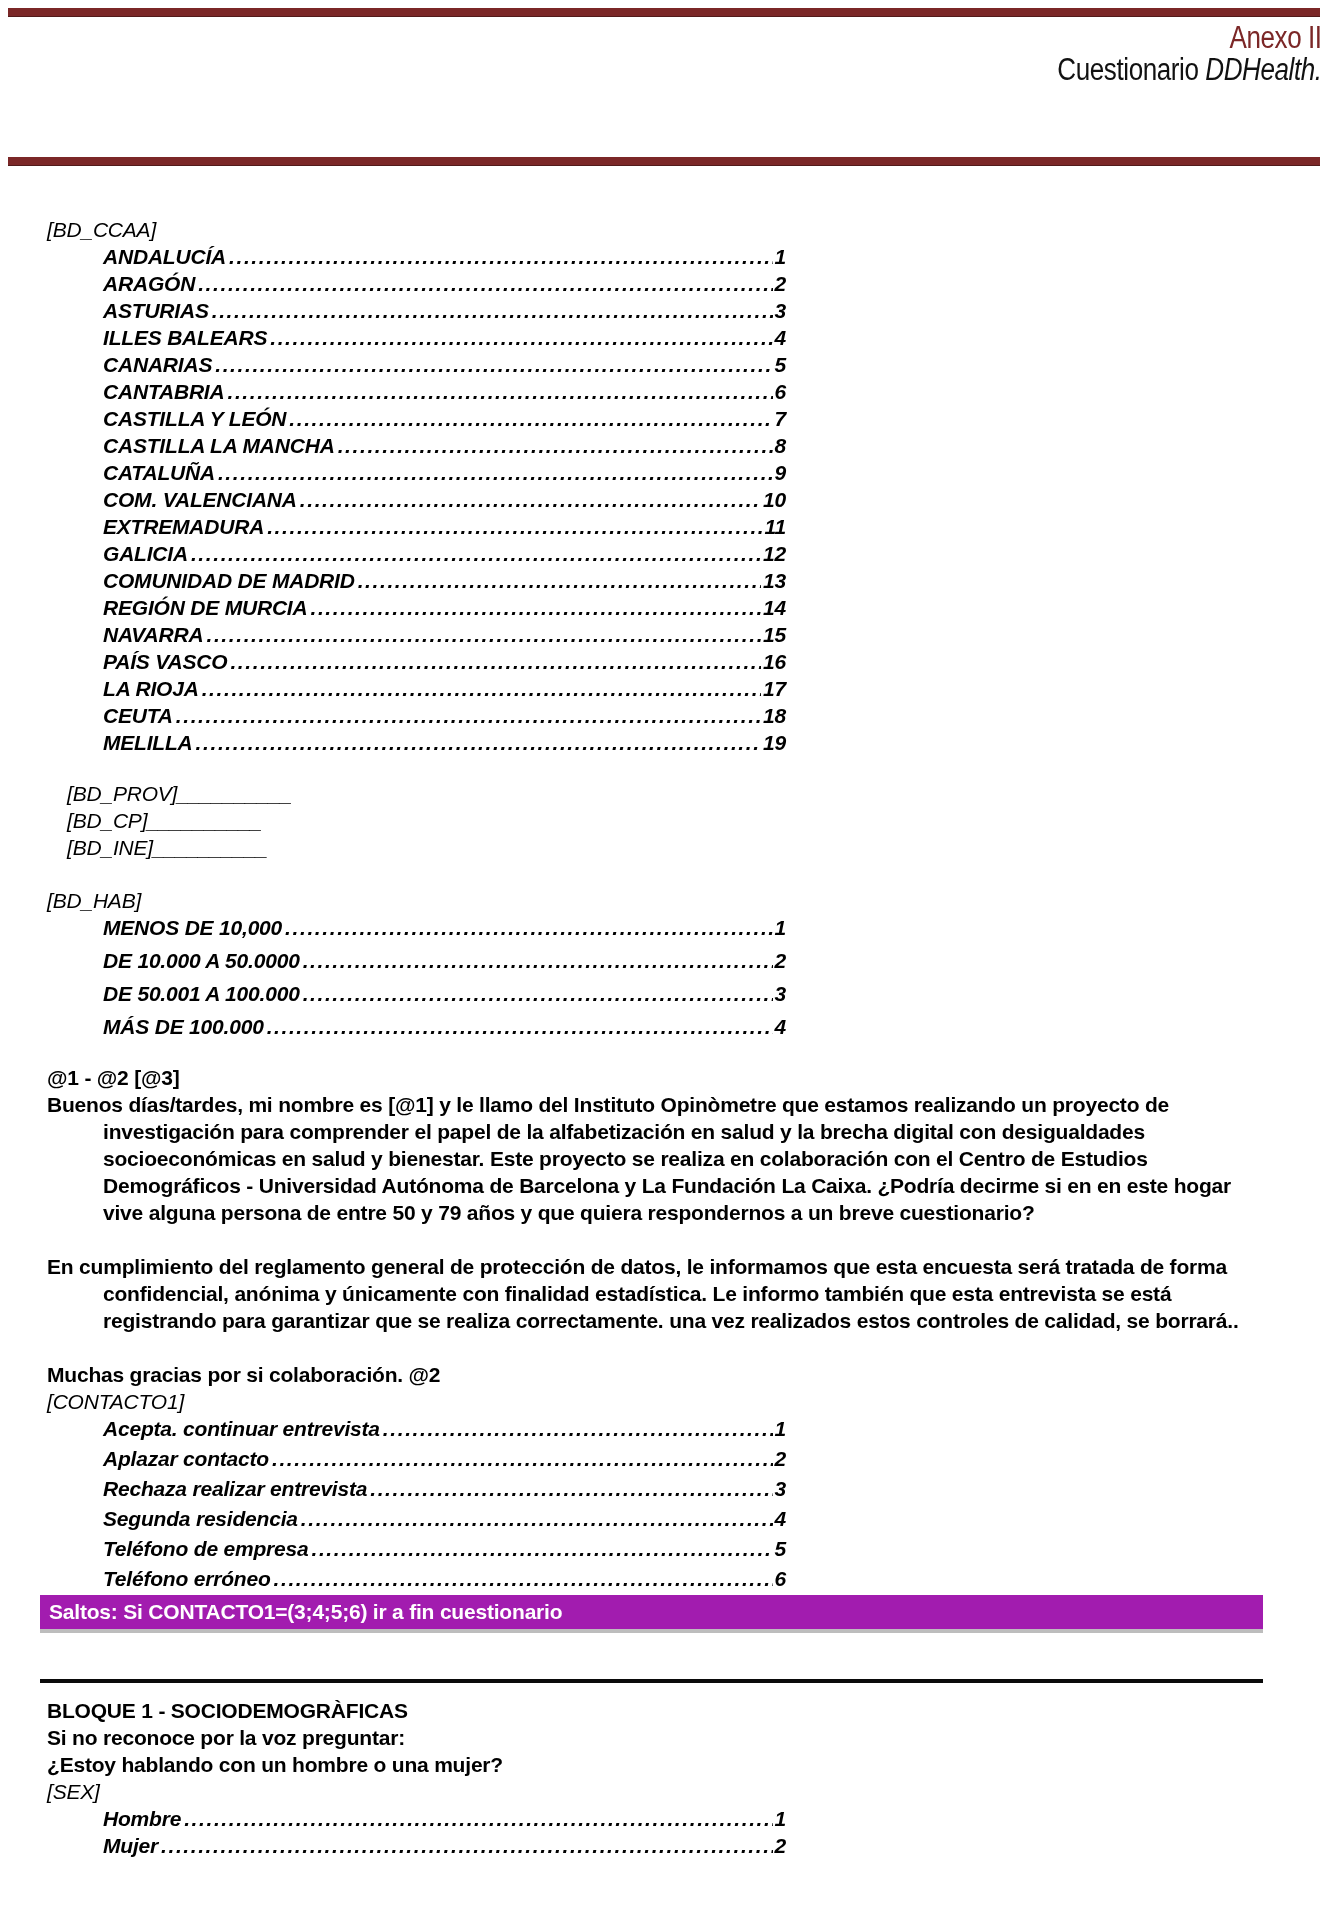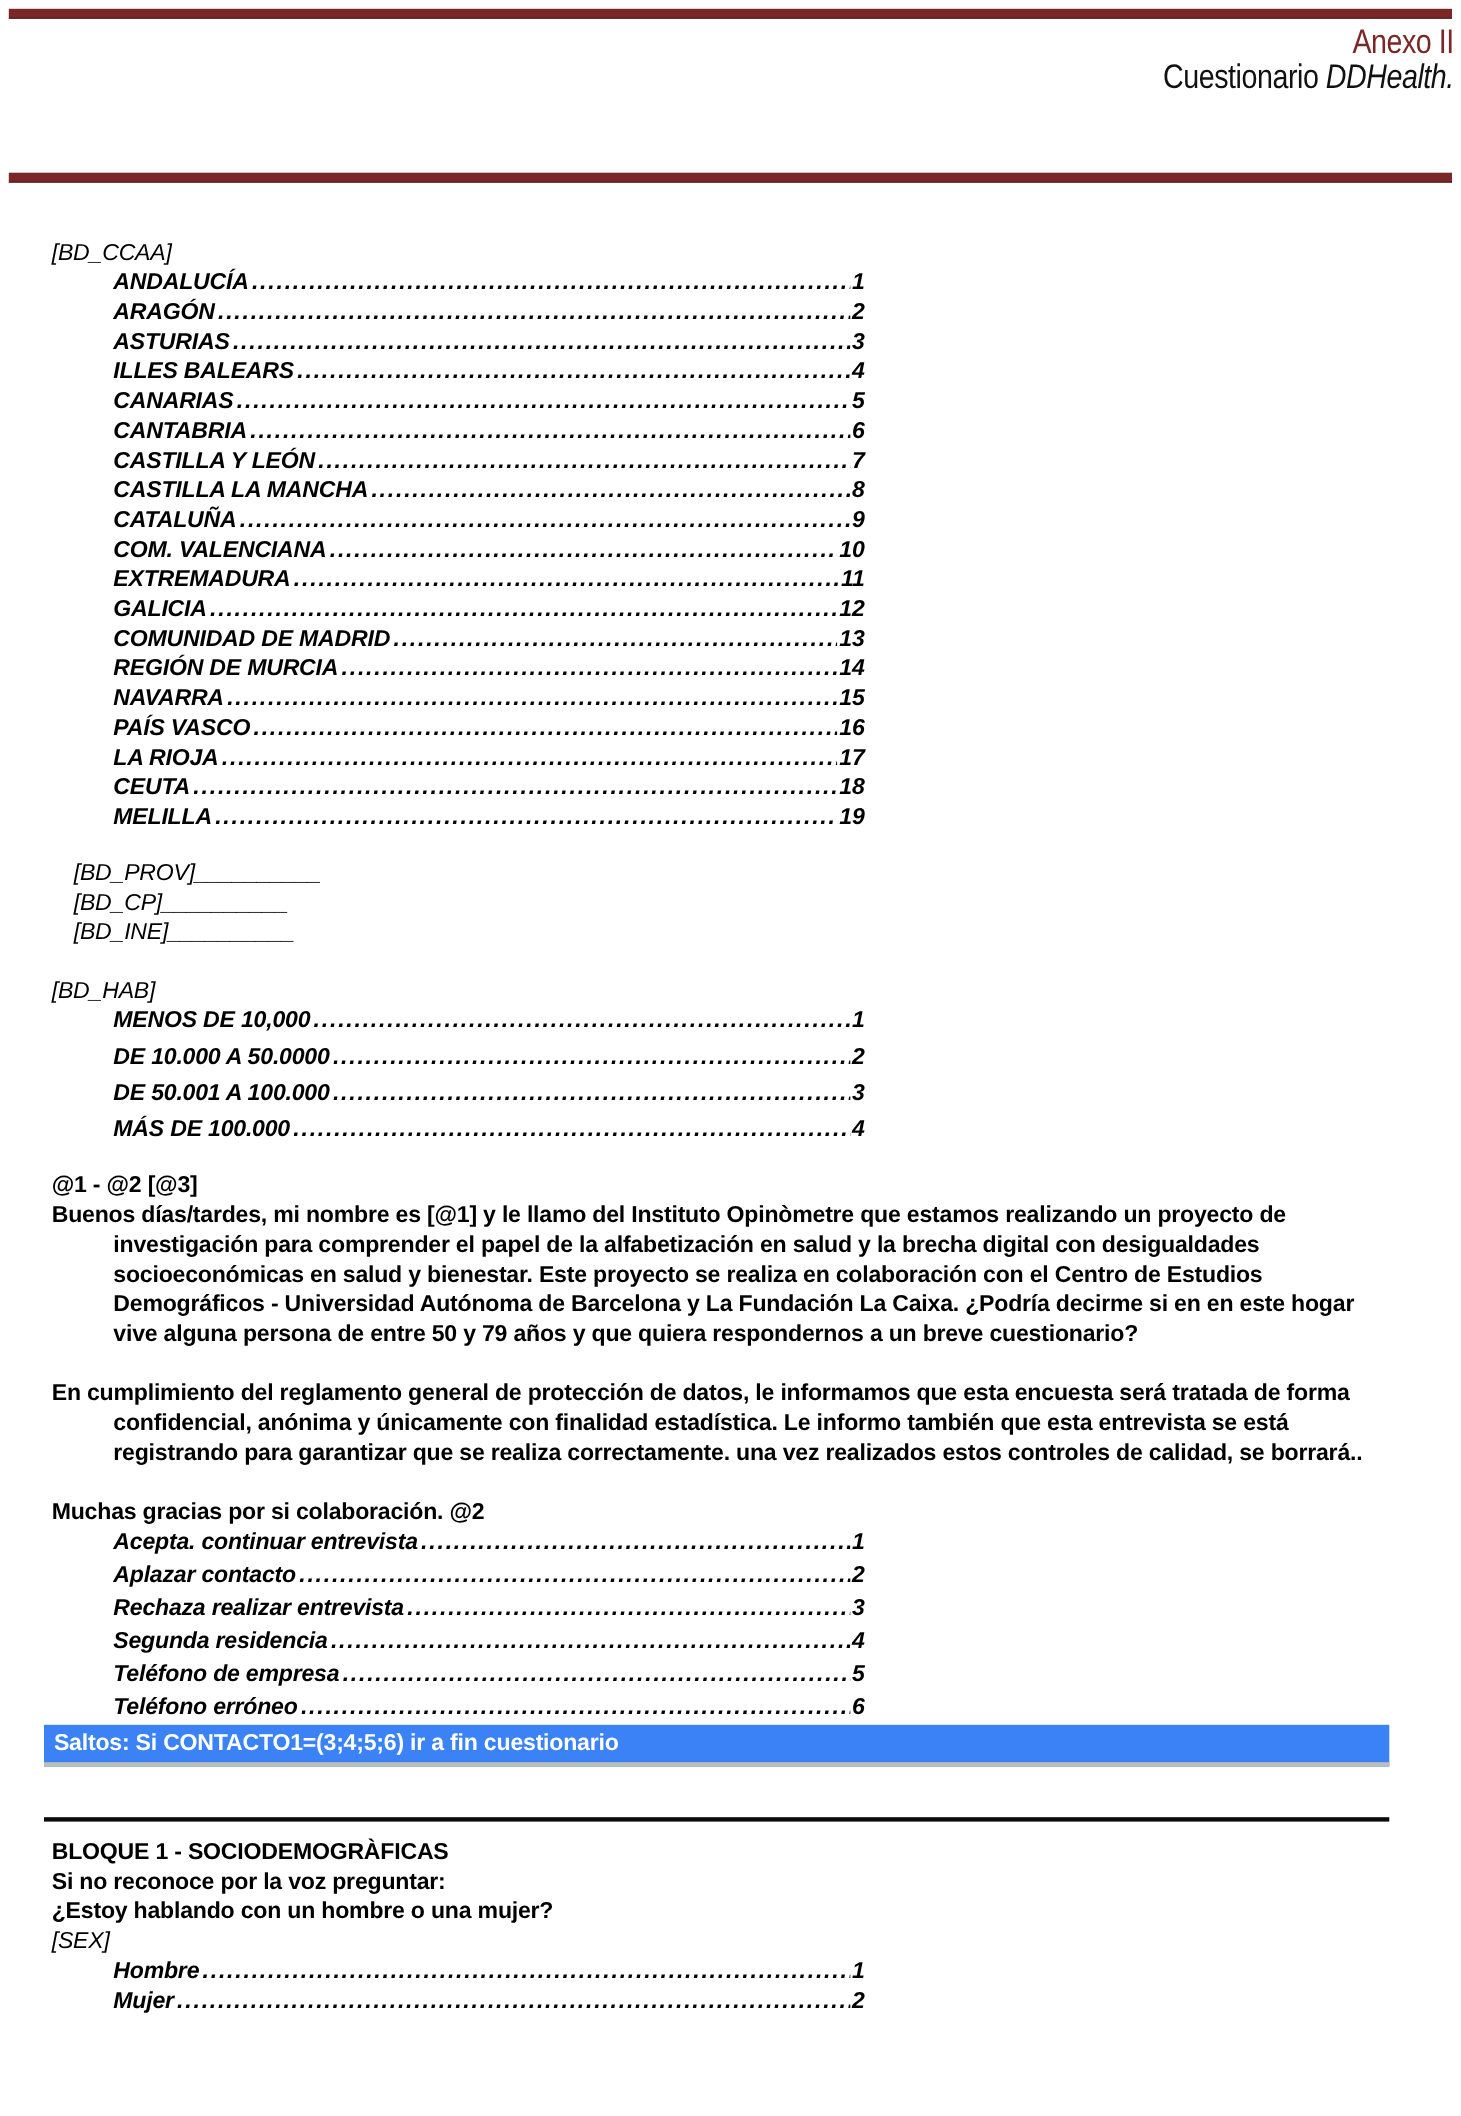--- a/index.html
+++ b/index.html
@@ -46,21 +46,21 @@
 
   .bold { font-weight:700; }
   .q-code { margin-top:24px; font-weight:700; }
   .para { margin:0; font-weight:700; padding-left:56px; text-indent:-56px; }
   .mt-line { margin-top:27px; }
   .mt-sec { margin-top:26px; }
 
   
   .saltos-box {
     margin-top:2px; margin-left:-7px; width:1214px;
-    background:#3b82f6; color:#ffffff; font-weight:700;
+    background:#a21caf; color:#ffffff; font-weight:700;
     padding:3px 0 3px 9px; line-height:28px;
     border-bottom:4px solid #bdbdbd;
   }
 
   .divider { margin-top:46px; margin-left:-7px; width:1223px; height:4px; background:#0a0a0a; }
 
   .bloque { margin-top:14px; }
 </style>
 </head>
 <body>
@@ -237,20 +237,21 @@
           <span class="leader"></span>
           <span class="opt-num">4</span>
         </div>
       </div>
 
     <div class="q-code">@1 - @2 [@3]</div>
     <p class="para">Buenos días/tardes, mi nombre es [@1] y le llamo del Instituto Opinòmetre que estamos realizando un proyecto de investigación para comprender el papel de la alfabetización en salud y la brecha digital con desigualdades socioeconómicas en salud y bienestar. Este proyecto se realiza en colaboración con el Centro de Estudios Demográficos - Universidad Autónoma de Barcelona y La Fundación La Caixa. ¿Podría decirme si en en este hogar vive alguna persona de entre 50 y 79 años y que quiera respondernos a un breve cuestionario?</p>
     <p class="para mt-line">En cumplimiento del reglamento general de protección de datos, le informamos que esta encuesta será tratada de forma confidencial, anónima y únicamente con finalidad estadística. Le informo también que esta entrevista se está registrando para garantizar que se realiza correctamente. una vez realizados estos controles de calidad, se borrará..</p>
 
     <div class="bold mt-line">Muchas gracias por si colaboración. @2</div>
+    <div class="var-label">[CONTACTO1]</div>
     <div class="opt-list semispaced">
 
         <div class="opt-row">
           <span class="opt-label">Acepta. continuar entrevista</span>
           <span class="leader"></span>
           <span class="opt-num">1</span>
         </div>
 
         <div class="opt-row">
           <span class="opt-label">Aplazar contacto</span>

